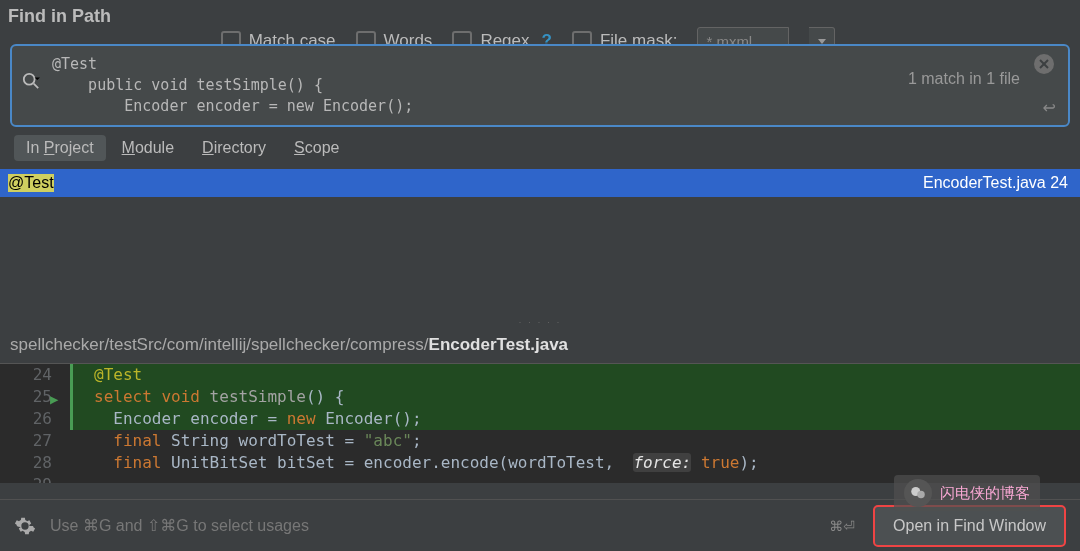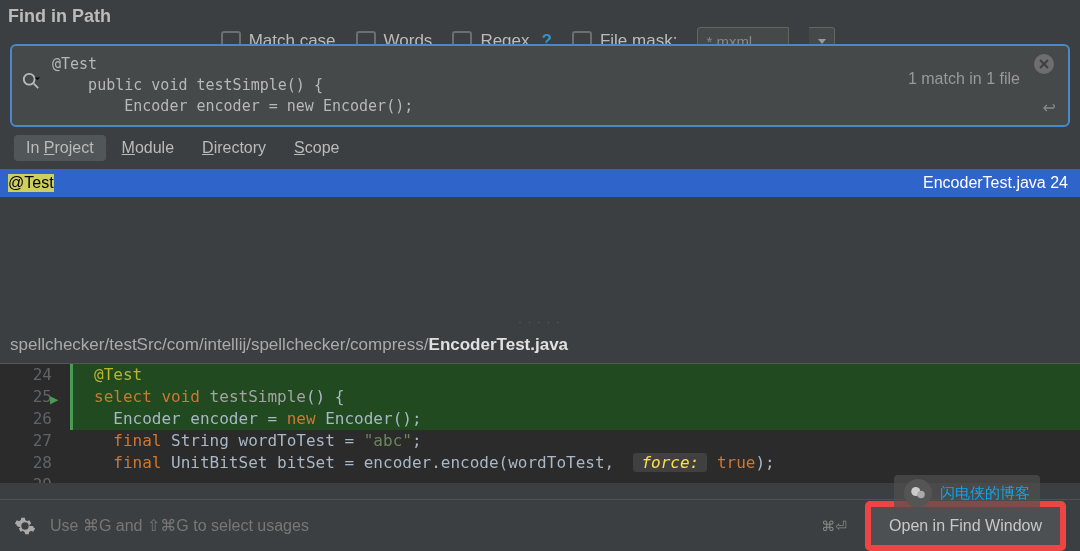--- a/index.html
+++ b/index.html
@@ -115,44 +115,44 @@
   position: absolute; left: 50px; top: 24px;
   color: #499c54; font-size: 14px;
 }
 .code { flex: 1; position: relative; }
 .code-line { height: 22px; white-space: pre; padding-left: 24px; }
 .hl-green { background: #214a21; box-shadow: inset 3px 0 0 #499c54; }
 .kw-ann { color: #bbb529; }
 .kw { color: #cc7832; }
 .fn { color: #a3a3a3; font-weight: normal; }
 .str { color: #6a8759; }
-.param { background: #404040; color: #fde047; padding: 0 8px; border-radius: 3px; font-style: italic; }
+.param { background: #404040; color: #e5e5e5; padding: 0 0; border-radius: 3px; font-style: italic; }
 .pl { color: #a9b7c6; }
 
 .footer {
   position: absolute; bottom: 0; left: 0; right: 0;
   height: 52px; background: #3c3f41;
   border-top: 1px solid #515151;
   display: flex; align-items: center; padding: 0 14px;
 }
 .gear { margin-right: 14px; cursor:pointer; }
 .hint { color: #777; font-size: 16px; }
 .kbd-hint { color: #777; }
 .footer-right { margin-left: auto; display:flex; align-items:center; gap: 18px; }
 .kbd-box { color: #888; font-size: 14px; }
 .open-btn {
-  background: #4c5052; border: 6px solid #ef4444;
+  background: #4c5052; border: 2px solid #ef4444;
   color: #c8c8c8; padding: 10px 18px; border-radius: 5px;
   font-size: 16px; cursor: pointer;
 }
 
 .watermark {
   position: absolute; right: 40px; bottom: 40px;
   display: flex; align-items: center; gap: 8px;
-  color: #0ea5e9; font-size: 15px;
+  color: #f9a8d4; font-size: 15px;
   background: rgba(80,80,80,0.7);
   padding: 4px 10px; border-radius: 4px; font-family: Liberation Mono, monospace;
 }
 .wx-icon {
   width: 28px; height: 28px; border-radius: 50%;
   background: #555; display:flex; align-items:center; justify-content:center;
   color:#ccc;
 }
 svg { display: block; }
 </style>

